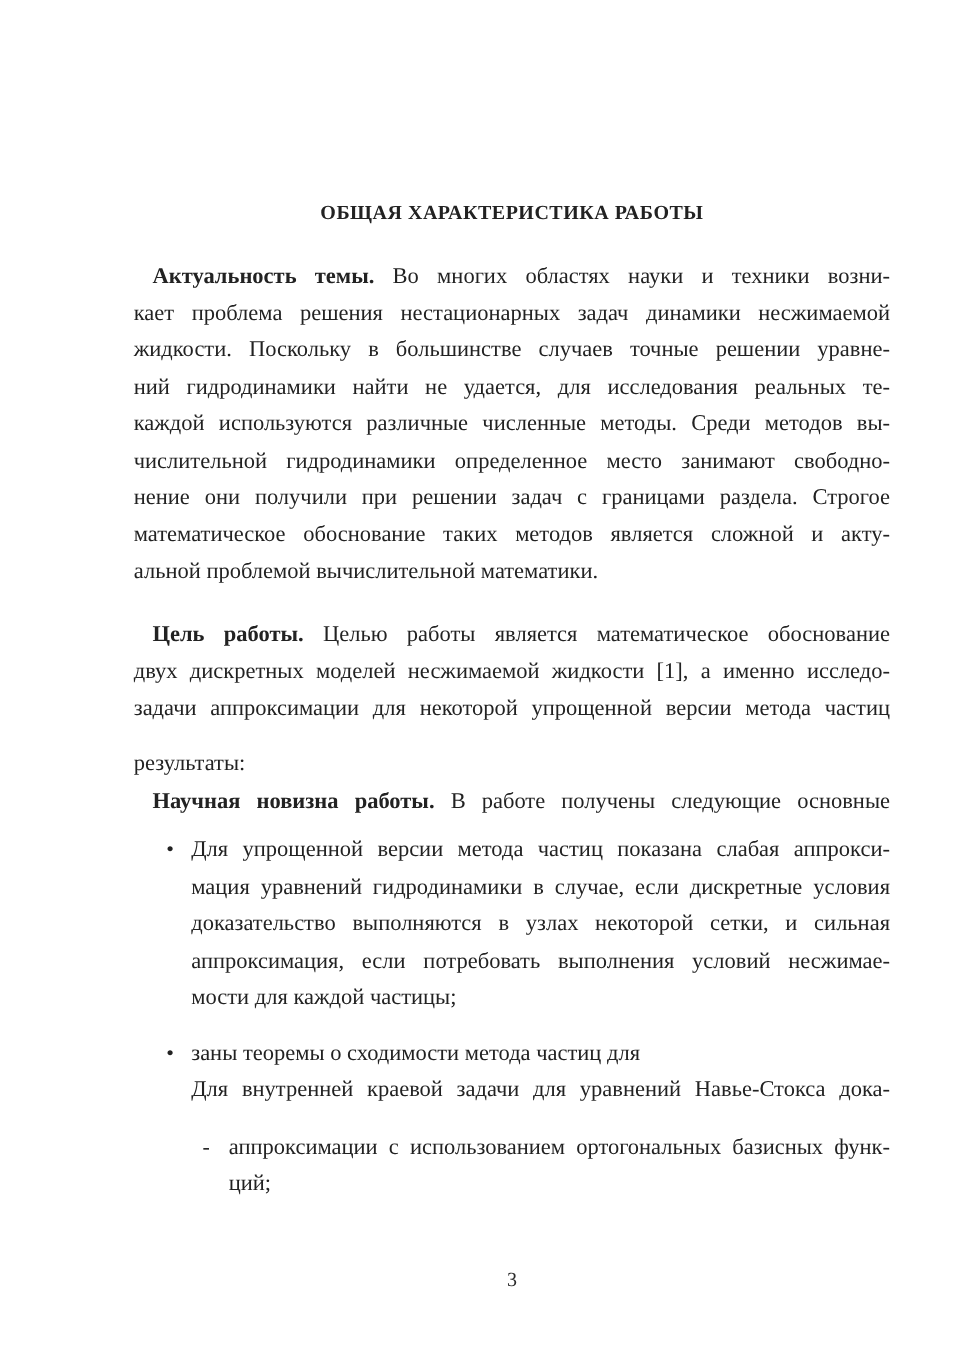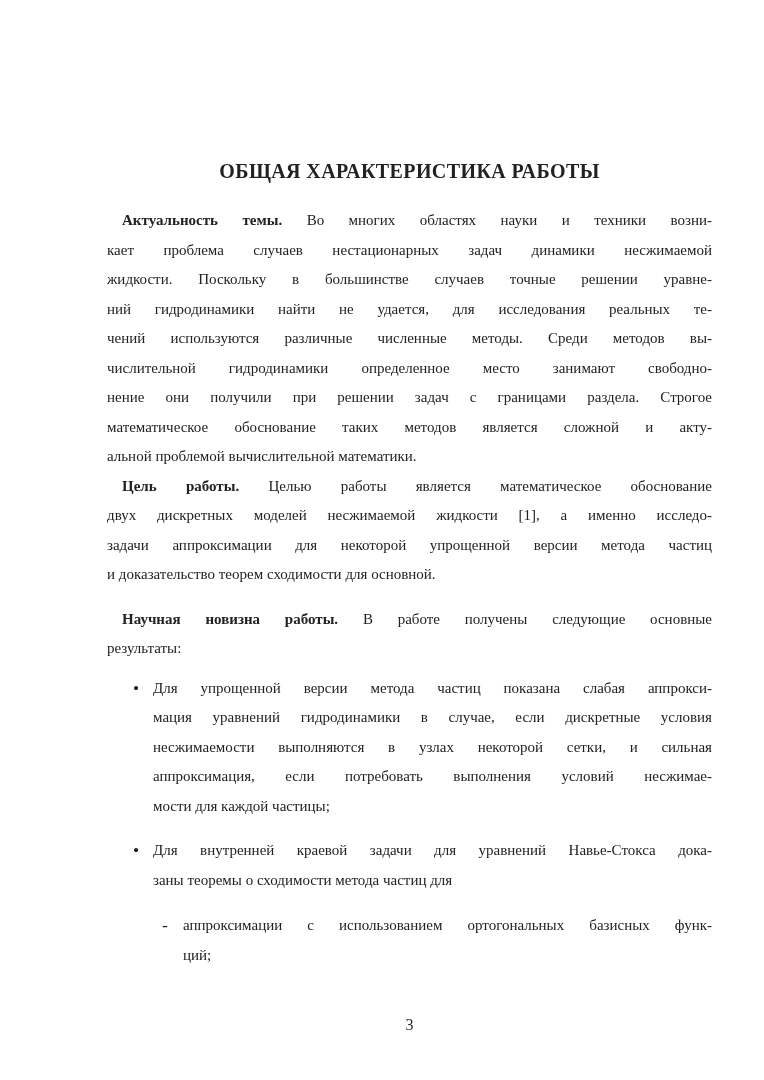--- a/index.html
+++ b/index.html
@@ -17,41 +17,41 @@
     overflow: hidden;
   }
   .textblock {
     position: absolute;
     left: 107px;
     top: 156px;
     width: 605px;
   }
   .block { position: relative; }
   .heading {
-    font-size: 20px;
+    font-size: 16px;
     font-weight: bold;
     text-align: center;
     line-height: 30px;
     letter-spacing: 0.4px;
     margin-bottom: 20px;
   }
   .line {
-    font-size: 15px;
+    font-size: 18px;
     line-height: 29.5px;
     text-align: justify;
     text-align-last: justify;
     white-space: normal;
   }
   .line.last {
     text-align-last: left;
   }
   .line.indent {
     text-indent: 15px;
   }
-  .paragraph { margin-top: 0; }
+  .paragraph { margin-top: 21px; }
   .paragraph.p-first { margin-top: 0; }
   .paragraph.p-novelty { margin-top: 15px; }
   .bullet { margin-top: 15px; padding-left: 46px; }
   .bullet.b-first { margin-top: 10px; }
   .dash-item { margin-top: 16px; padding-left: 76px; }
   .marker {
     position: absolute;
     font-size: 17.5px;
     line-height: 29.5px;
     top: 0;
@@ -70,51 +70,50 @@
   b { font-weight: bold; }
 </style>
 </head>
 <body>
 
 <div class="page">
   <div class="textblock">
       <div class="block heading">ОБЩАЯ ХАРАКТЕРИСТИКА РАБОТЫ</div>
       <div class="block paragraph p-first">
         <div class="line indent"><b>Актуальность темы.</b> Во многих областях науки и техники возни-</div>
-        <div class="line">кает проблема случаев нестационарных задач динамики несжимаемой</div>
+        <div class="line">кает проблема решения нестационарных задач динамики несжимаемой</div>
         <div class="line">жидкости. Поскольку в большинстве случаев точные решении уравне-</div>
         <div class="line">ний гидродинамики найти не удается, для исследования реальных те-</div>
-        <div class="line">чений используются различные численные методы. Среди методов вы-</div>
+        <div class="line">каждой используются различные численные методы. Среди методов вы-</div>
         <div class="line">числительной гидродинамики определенное место занимают свободно-</div>
         <div class="line">нение они получили при решении задач с границами раздела. Строгое</div>
         <div class="line">математическое обоснование таких методов является сложной и акту-</div>
         <div class="line last">альной проблемой вычислительной математики.</div>
       </div>
       <div class="block paragraph">
         <div class="line indent"><b>Цель работы.</b> Целью работы является математическое обоснование</div>
         <div class="line">двух дискретных моделей несжимаемой жидкости [1], а именно исследо-</div>
         <div class="line">задачи аппроксимации для некоторой упрощенной версии метода частиц</div>
-        <div class="line last">и доказательство теорем сходимости для основной.</div>
       </div>
       <div class="block paragraph p-novelty">
+        <div class="line last">результаты:</div>
         <div class="line indent"><b>Научная новизна работы.</b> В работе получены следующие основные</div>
-        <div class="line last">результаты:</div>
       </div>
       <div class="block bullet b-first">
         <span class="marker">•</span>
         <div class="line">Для упрощенной версии метода частиц показана слабая аппрокси-</div>
         <div class="line">мация уравнений гидродинамики в случае, если дискретные условия</div>
-        <div class="line">несжимаемости выполняются в узлах некоторой сетки, и сильная</div>
+        <div class="line">доказательство выполняются в узлах некоторой сетки, и сильная</div>
         <div class="line">аппроксимация, если потребовать выполнения условий несжимае-</div>
         <div class="line last">мости для каждой частицы;</div>
       </div>
       <div class="block bullet">
         <span class="marker">•</span>
+        <div class="line last">заны теоремы о сходимости метода частиц для</div>
         <div class="line">Для внутренней краевой задачи для уравнений Навье-Стокса дока-</div>
-        <div class="line last">заны теоремы о сходимости метода частиц для</div>
       </div>
       <div class="block dash-item">
         <span class="marker">-</span>
         <div class="line">аппроксимации с использованием ортогональных базисных функ-</div>
         <div class="line last">ций;</div>
       </div>
     </div>
   <div class="page-number">3</div>
 </div>
 

